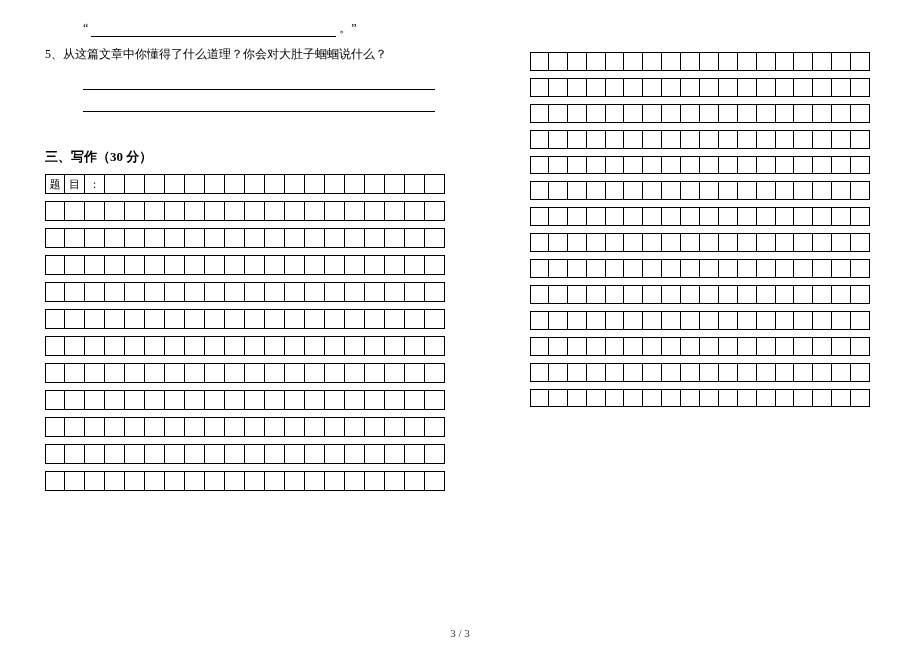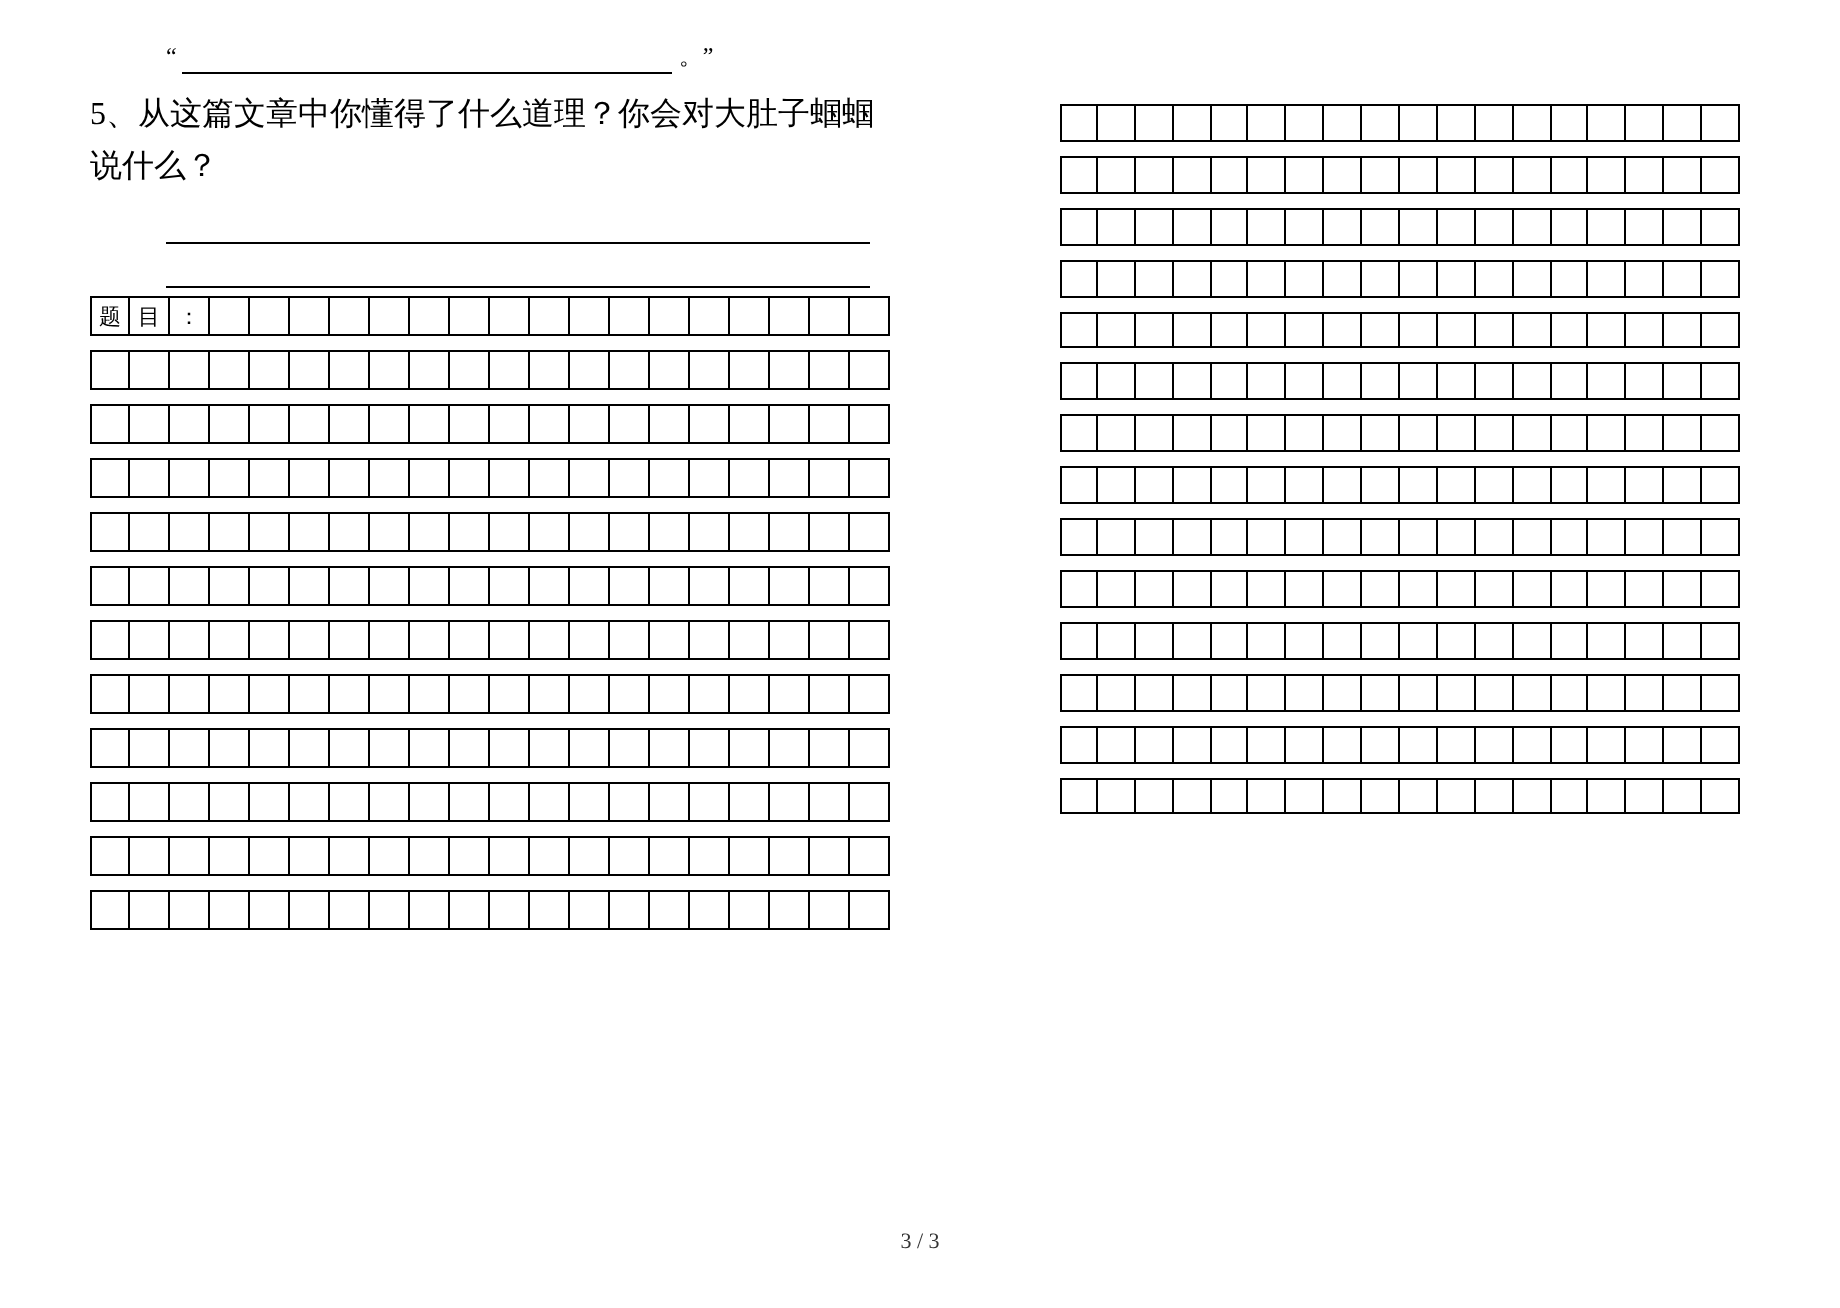--- a/index.html
+++ b/index.html
@@ -33,21 +33,21 @@
       padding-left: 38px;
     }
     .underline-blank {
       display: inline-block;
       border-bottom: 1px solid #000;
       width: 245px;
       height: 14px;
       vertical-align: bottom;
     }
     .question {
-      font-size: 16px;
+      font-size: 12px;
       margin-bottom: 8px;
       line-height: 1.6;
     }
     .answer-line {
       border-bottom: 1px solid #000;
       height: 18px;
       margin-left: 38px;
       margin-right: 10px;
       margin-bottom: 4px;
     }
@@ -96,21 +96,21 @@
     }
     .grid-cell + .grid-cell {
       border-left: none;
     }
     .right-grid .grid-cell {
       width: 18.9px;
       height: 18.9px;
     }
     .page-footer {
       position: absolute;
-      bottom: 27px;
+      bottom: 15px;
       left: 50%;
       transform: translateX(-50%);
       font-size: 11px;
       color: #333;
     }
   </style>
 </head>
 <body>
 
 <div class="page">
@@ -120,20 +120,21 @@
       <span>“</span>
       <span class="underline-blank"></span>
       <span>。”</span>
     </div>
 
     <div class="question">5、从这篇文章中你懂得了什么道理？你会对大肚子蝈蝈说什么？</div>
 
     <div class="answer-line"></div>
     <div class="answer-line"></div>
 
+    <div class="section-heading">三、写作（30 分）</div>
 
     <div class="title-row" id="title-row">
         <div class="title-box">题</div>
         <div class="title-box" style="border-left: none;">目</div>
         <div class="title-box" style="border-left: none;">：</div>
         <div class="title-box" style="border-left: none;"></div>
         <div class="title-box" style="border-left: none;"></div>
         <div class="title-box" style="border-left: none;"></div>
         <div class="title-box" style="border-left: none;"></div>
         <div class="title-box" style="border-left: none;"></div>

